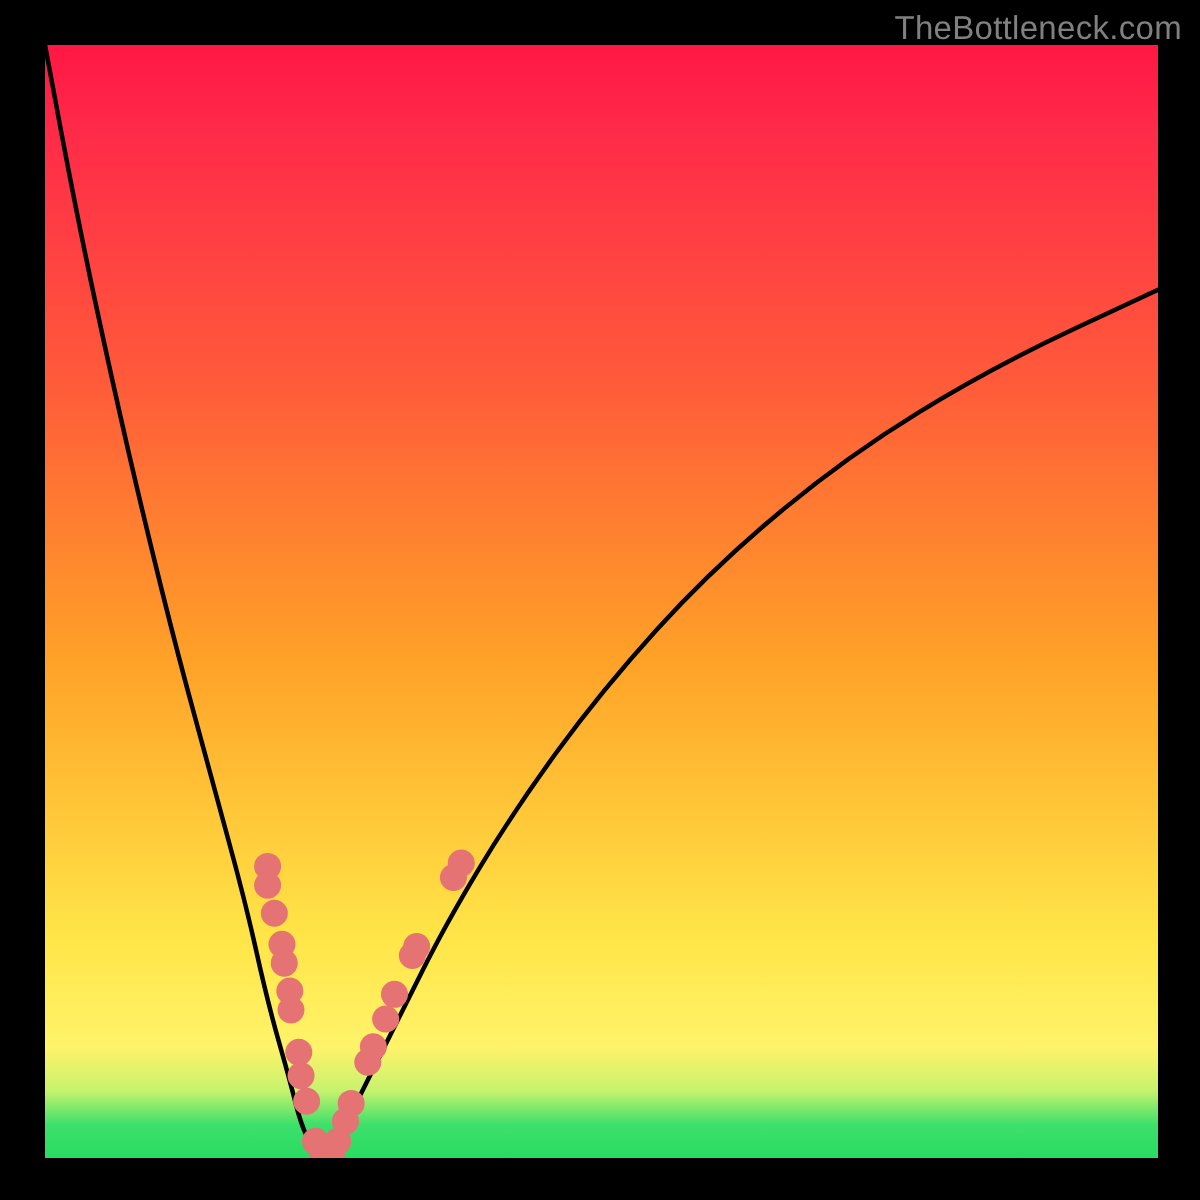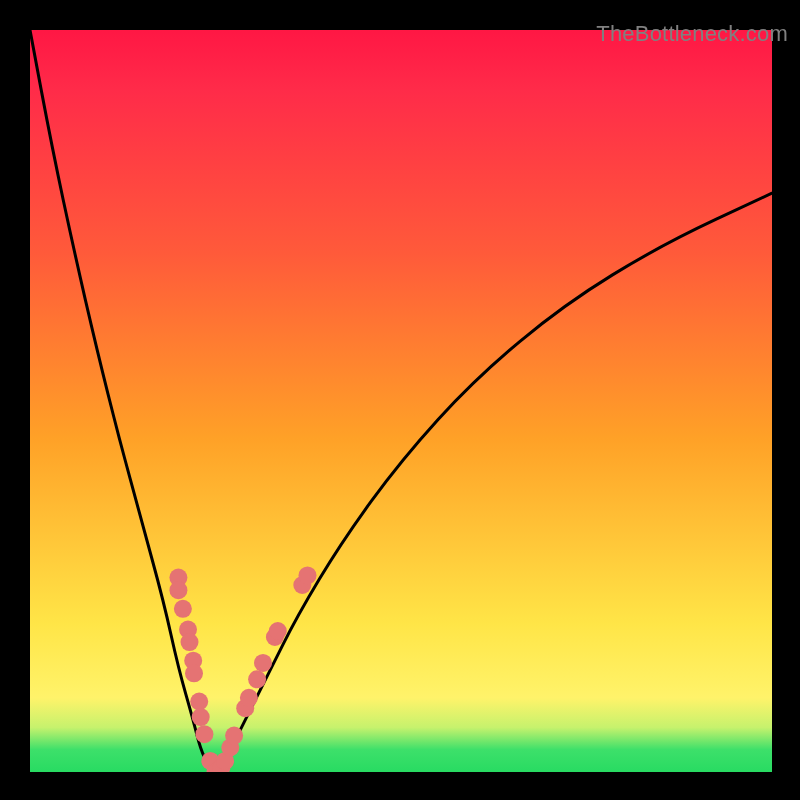--- a/index.html
+++ b/index.html
@@ -32,21 +32,21 @@
       #ffa127 55%,
       #ffe547 80%,
       #fff36a 90%,
       #c6f26d 94%,
       #3de06a 97%,
       #28db62 100%
     );
   }
   .watermark {
     position: absolute;
-    top: 21px;
+    top: 6px;
     right: 12px;
     color: #808080;
     font-size: 22px;
     letter-spacing: 0.2px;
     user-select: none;
   }
   svg {
     position: absolute;
     left: 0;
     top: 0;

